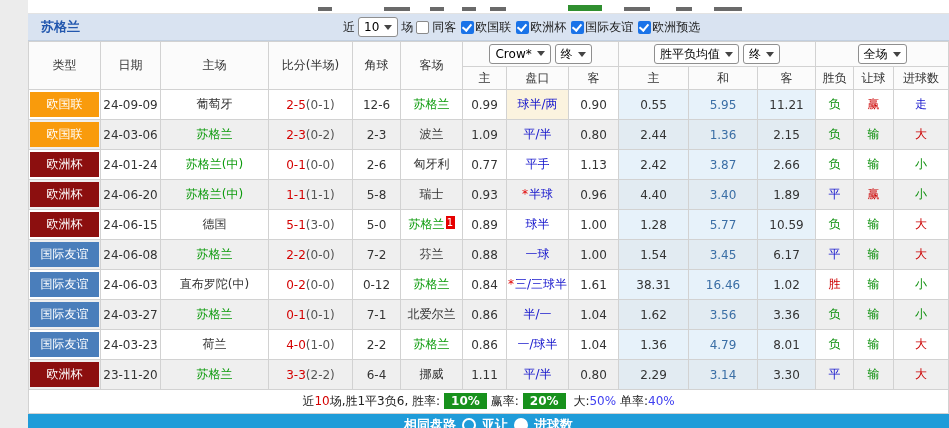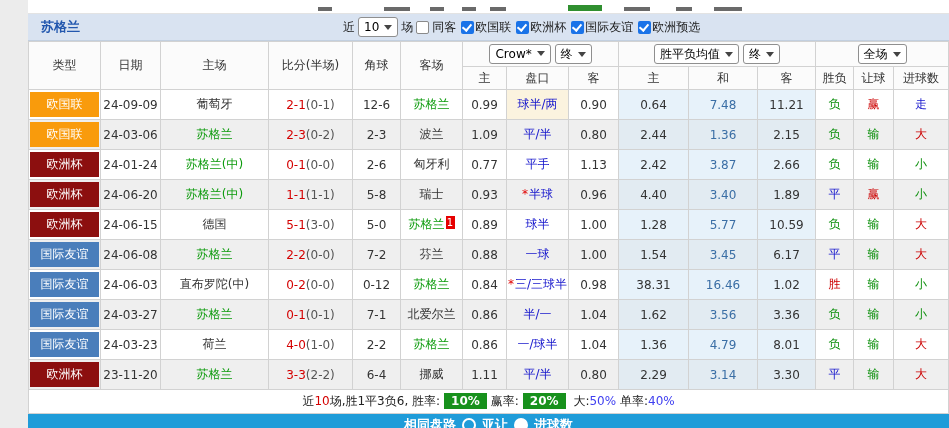--- a/index.html
+++ b/index.html
@@ -173,28 +173,28 @@
           <th>进球数</th>
         </tr>
       </thead>
       <tbody id="rows-body">
           <tr>
             <td class="type-cell">
               <span class="badge" style="background: rgb(249, 155, 12);">欧国联</span>
             </td>
             <td>24-09-09</td>
             <td><span>葡萄牙</span></td>
-            <td><span class="s-red">2-1</span><span class="s-half">(0-1)</span></td>
+            <td><span class="s-red">2-5</span><span class="s-half">(0-1)</span></td>
             <td>12-6</td>
             <td><span class="team-green">苏格兰</span></td>
             <td>0.99</td>
             <td class="hl"><span class="hcap">球半/两</span></td>
             <td>0.90</td>
-            <td class="avg">0.64</td>
-            <td class="avg"><span class="draw-odds">7.48</span></td>
+            <td class="avg">0.55</td>
+            <td class="avg"><span class="draw-odds">5.95</span></td>
             <td class="avg">11.21</td>
             <td class="c-green">负</td>
             <td class="c-red">赢</td>
             <td class="c-blue">走</td>
           </tr>
           <tr>
             <td class="type-cell">
               <span class="badge" style="background: rgb(249, 155, 12);">欧国联</span>
             </td>
             <td>24-03-06</td>
@@ -292,21 +292,21 @@
             <td class="type-cell">
               <span class="badge" style="background: rgb(74, 126, 187);">国际友谊</span>
             </td>
             <td>24-06-03</td>
             <td><span>直布罗陀(中)</span></td>
             <td><span class="s-red">0-2</span><span class="s-half">(0-0)</span></td>
             <td>0-12</td>
             <td><span class="team-green">苏格兰</span></td>
             <td>0.84</td>
             <td><span class="star">*</span><span class="hcap">三/三球半</span></td>
-            <td>0.98</td>
+            <td>1.61</td>
             <td class="avg">38.31</td>
             <td class="avg"><span class="draw-odds">16.46</span></td>
             <td class="avg">1.02</td>
             <td class="c-red">胜</td>
             <td class="c-green">输</td>
             <td class="c-green">小</td>
           </tr>
           <tr>
             <td class="type-cell">
               <span class="badge" style="background: rgb(74, 126, 187);">国际友谊</span>

